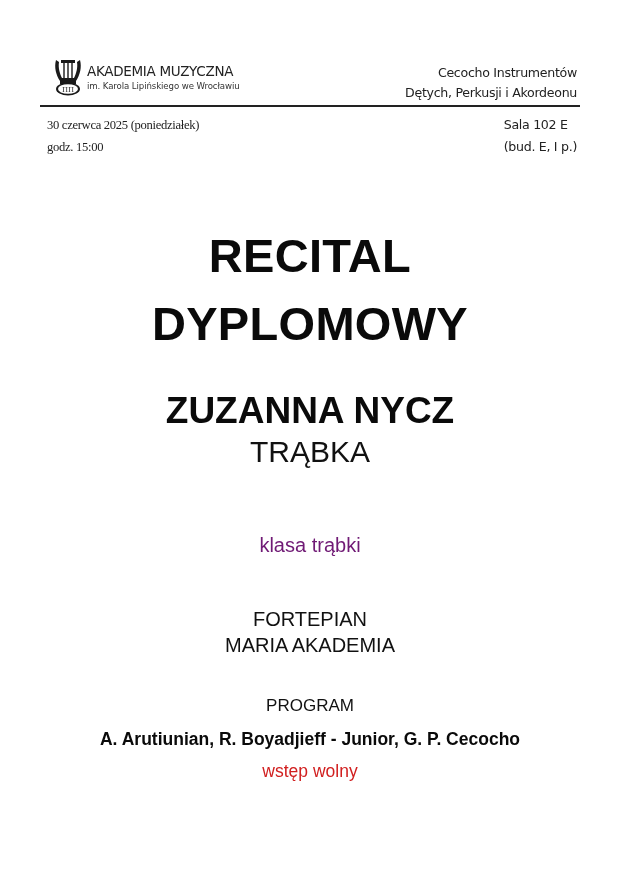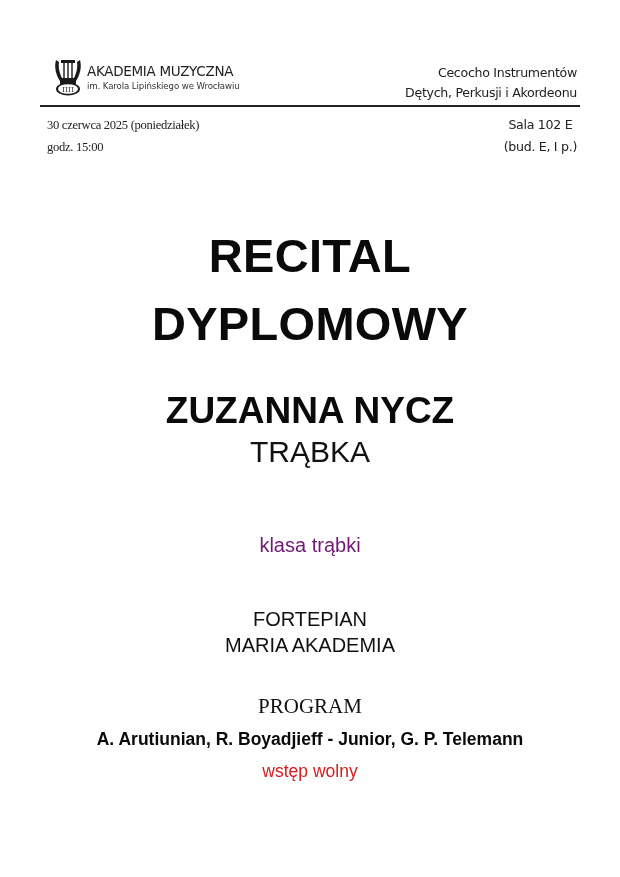--- a/index.html
+++ b/index.html
@@ -4,28 +4,28 @@
   <style>
     html, body { margin: 0; padding: 0; background: #ffffff; }
     body { width: 620px; height: 877px; position: relative; overflow: hidden; color: #111; }
     .abs { position: absolute; }
     .logo { left: 53px; top: 57px; width: 30px; height: 40px; }
     .brand-name { left: 87px; top: 63px; font-family: "DejaVu Sans", sans-serif; font-size: 13.5px; letter-spacing: -0.3px; color: #222; white-space: nowrap; }
     .brand-sub { left: 87px; top: 81px; font-family: "DejaVu Sans", sans-serif; font-size: 8.6px; color: #333; white-space: nowrap; letter-spacing: -0.1px; }
     .dept { right: 43px; top: 63px; text-align: right; font-family: "DejaVu Sans", sans-serif; font-size: 12.6px; line-height: 20px; color: #222; letter-spacing: -0.3px; }
     .rule { left: 40px; top: 105px; width: 540px; height: 2px; background: #222; }
     .date { left: 47px; top: 114px; font-family: Liberation Serif, serif; font-size: 12.6px; line-height: 22px; color: #222; letter-spacing: -0.3px; }
-    .room { right: 43px; top: 114px; text-align: center; font-family: "DejaVu Sans", sans-serif; font-size: 12.6px; line-height: 22px; color: #222; letter-spacing: -0.3px; }
+    .room { right: 43px; top: 114px; text-align: left; font-family: "DejaVu Sans", sans-serif; font-size: 12.6px; line-height: 22px; color: #222; letter-spacing: -0.3px; }
     .center { left: 0; width: 620px; text-align: center; font-family: "Liberation Sans", sans-serif; white-space: nowrap; }
     .title { top: 222px; font-size: 47px; font-weight: bold; line-height: 68px; color: #0a0a0a; letter-spacing: 0.3px; }
     .performer { top: 387px; font-size: 37px; font-weight: bold; line-height: 48px; color: #0a0a0a; }
     .instrument { top: 432px; font-size: 30px; line-height: 40px; color: #111; }
     .klasa { top: 521px; font-size: 20px; line-height: 28px; color: #701a75; margin-top: 10px; }
     .piano { top: 606px; font-size: 20px; line-height: 26px; color: #111; }
-    .program-label { top: 694px; font-size: 21px; line-height: 24px; color: #111; font-family: Liberation Serif, serif; }
+    .program-label { top: 694px; font-size: 17px; line-height: 24px; color: #111; }
     .program-list { top: 726px; font-size: 17.5px; font-weight: bold; line-height: 26px; color: #0a0a0a; }
     .free { top: 759px; font-size: 17.5px; line-height: 24px; color: #d11f1f; }
   </style>
 </head>
 <body>
 
 <div class="abs logo">
   <svg width="30" height="40" viewBox="0 0 30 40">
     <path d="M3 3 C1 10, 3 18, 7 24 L7 27 L23 27 L23 24 C27 18, 29 10, 27 3 L24 5 C25 11, 23 17, 21 21 L9 21 C7 17, 5 11, 6 5 Z" fill="#1a1a1a"></path>
     <line x1="11" y1="6" x2="11" y2="21" stroke="#1a1a1a" stroke-width="1.4"></line>
@@ -68,14 +68,14 @@
 <div class="abs center klasa">
   <div>klasa trąbki</div>
 </div>
 
 <div class="abs center piano">
   <div>FORTEPIAN</div>
   <div>MARIA AKADEMIA</div>
 </div>
 
 <div class="abs center program-label">PROGRAM</div>
-<div class="abs center program-list">A. Arutiunian, R. Boyadjieff - Junior, G. P. Telemann</div>
+<div class="abs center program-list">A. Arutiunian, R. Boyadjieff - Junior, G. P. Cecocho</div>
 <div class="abs center free">wstęp wolny</div>
 
 </body></html>

